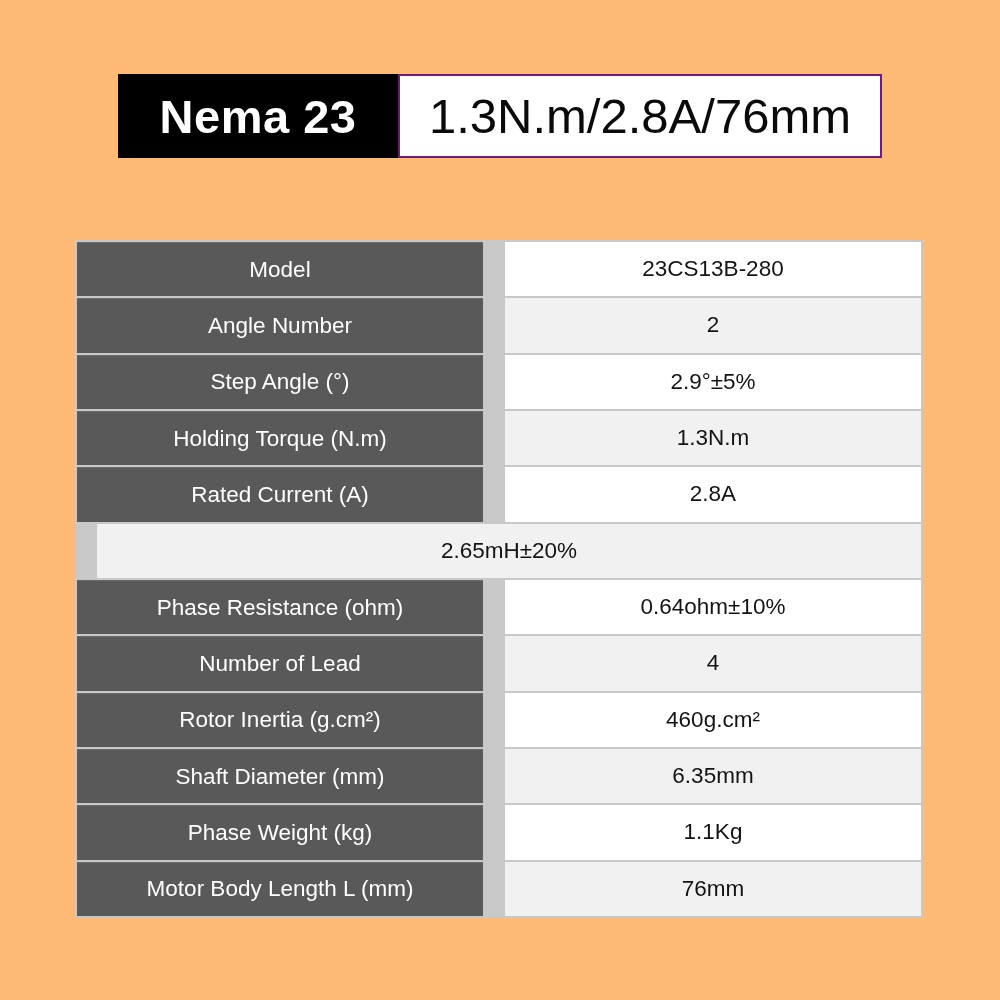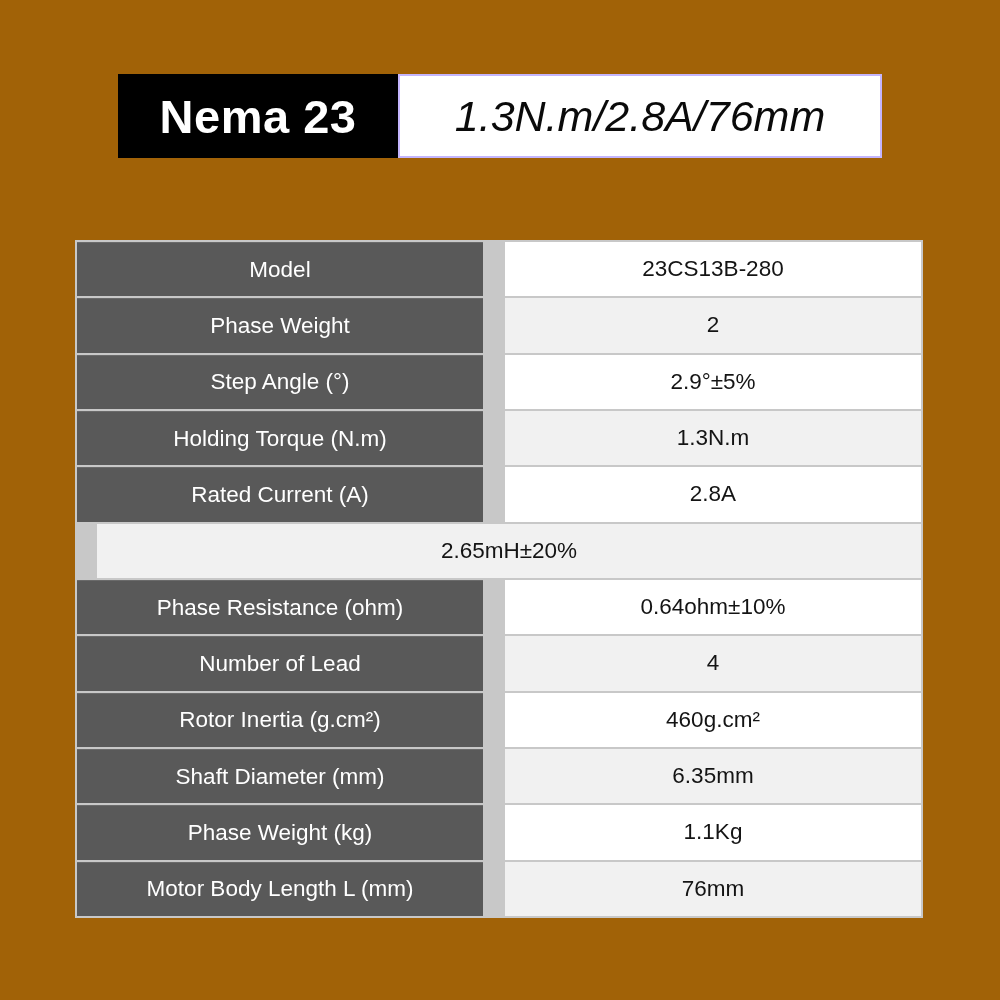--- a/index.html
+++ b/index.html
@@ -8,21 +8,21 @@
     width: 1000px;
     height: 1000px;
     background: #ffffff;
     font-family: "Liberation Sans", "DejaVu Sans", sans-serif;
     overflow: hidden;
   }
   .stage {
     position: relative;
     width: 1000px;
     height: 1000px;
-    background: #a16207;
+    background: #fdba74;
   }
 
   
   .header-row {
     position: absolute;
     left: 118px;
     top: 74px;
     height: 84px;
     display: flex;
     align-items: stretch;
@@ -35,29 +35,28 @@
     align-items: center;
     justify-content: center;
     font-size: 47px;
     font-weight: bold;
     letter-spacing: 0.5px;
     box-sizing: border-box;
   }
   .spec-box {
     width: 484px;
     background: #ffffff;
-    border: 2px solid #c4b5fd;
+    border: 2px solid #701a75;
     color: #0a0a0a;
     display: flex;
     align-items: center;
     justify-content: center;
-    font-size: 43px;
+    font-size: 49px;
     font-weight: 400;
     box-sizing: border-box;
-    font-style: italic;
   }
 
   
   .spec-table {
     position: absolute;
     left: 75px;
     top: 240px;
     width: 848px;
     height: 678px;
     background: #c8c8c8;          
@@ -106,21 +105,21 @@
     <div class="brand-box">Nema 23</div>
     <div class="spec-box">1.3N.m/2.8A/76mm</div>
   </div>
 
   <div class="spec-table">
     <div class="spec-row">
       <div class="cell cell-label">Model</div>
       <div class="cell cell-value">23CS13B-280</div>
     </div>
     <div class="spec-row">
-      <div class="cell cell-label">Phase Weight</div>
+      <div class="cell cell-label">Angle Number</div>
       <div class="cell cell-value">2</div>
     </div>
     <div class="spec-row">
       <div class="cell cell-label">Step Angle (°)</div>
       <div class="cell cell-value">2.9°±5%</div>
     </div>
     <div class="spec-row">
       <div class="cell cell-label">Holding Torque (N.m)</div>
       <div class="cell cell-value">1.3N.m</div>
     </div>

